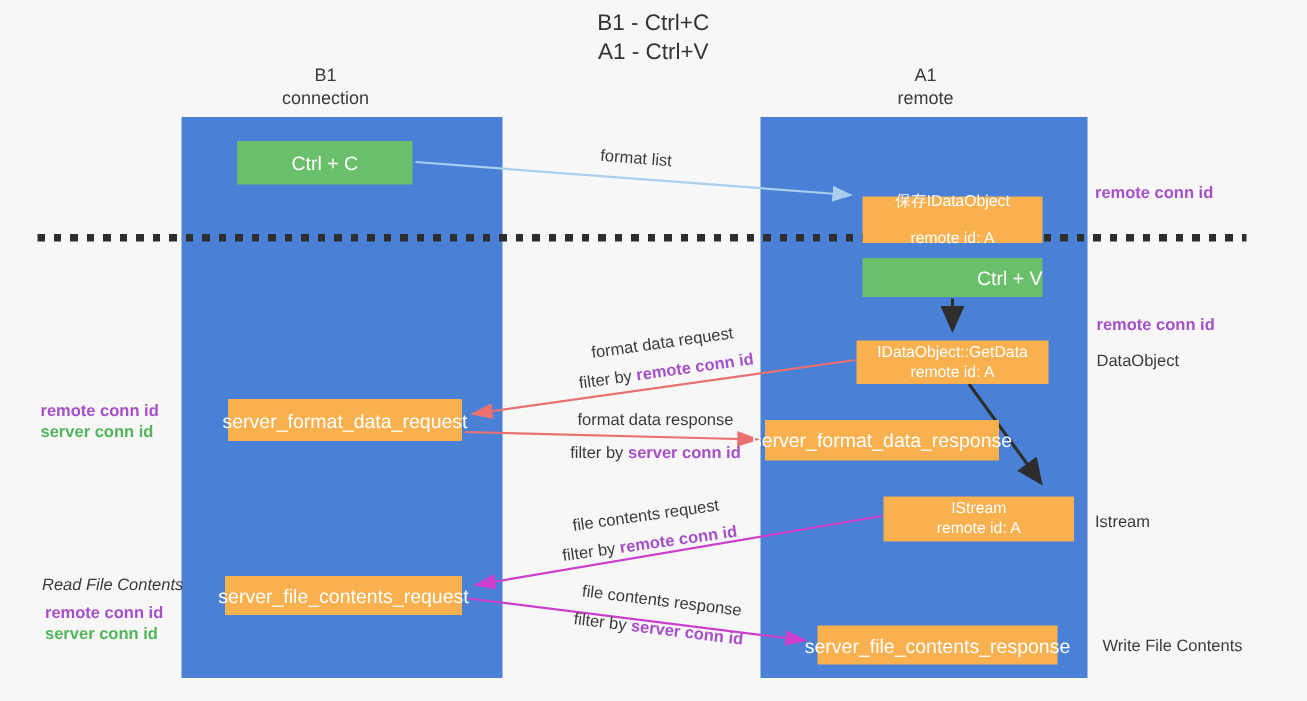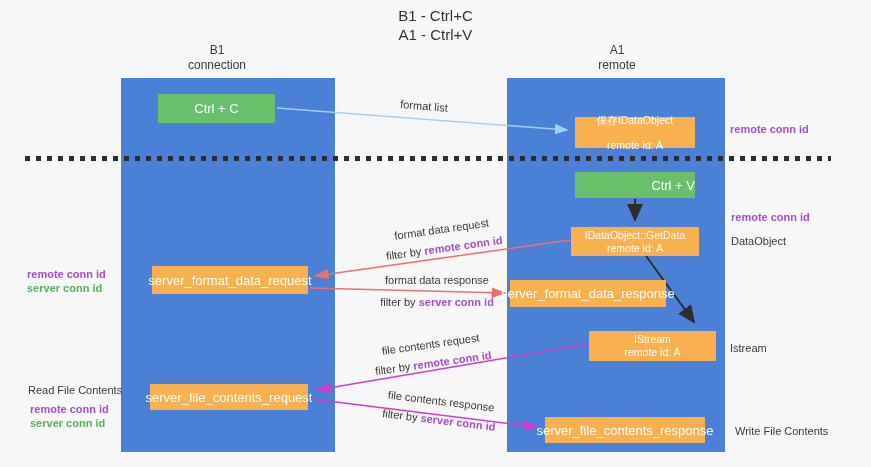--- a/index.html
+++ b/index.html
@@ -132,21 +132,21 @@
     <line x1="570" y1="240" x2="315" y2="276" stroke="#e9716f" stroke-width="1.5" marker-end="url(#m-red)"></line>
     <line x1="310" y1="288" x2="505" y2="293" stroke="#e9716f" stroke-width="1.5" marker-end="url(#m-red)"></line>
     <line x1="588" y1="344" x2="317" y2="390" stroke="#cb3fcb" stroke-width="1.5" marker-end="url(#m-magenta)"></line>
     <line x1="312" y1="399" x2="537" y2="427" stroke="#cb3fcb" stroke-width="1.5" marker-end="url(#m-magenta)"></line>
   </svg>
 
   <div class="node green" style="left:158px; top:94px; width:117px; height:29px;">
     <div>Ctrl + C</div>
   </div>
 
-  <div class="node orange" style="left:575px; top:117px; width:120px; height:31px; font-size:10.5px;gap:12px;">
+  <div class="node orange" style="left:575px; top:131px; width:120px; height:31px; font-size:10.5px;gap:12px;">
     <div>保存IDataObject</div>
     <div>remote id: A</div>
   </div>
 
   <div class="node green" style="left:575px; top:172px; width:120px; height:26px;align-items:flex-end;">
     <div>Ctrl + V</div>
   </div>
 
   <div class="node orange" style="left:571px; top:227px; width:128px; height:29px; font-size:10.5px;text-align:right;">
     <div>IDataObject::GetData</div>
@@ -199,17 +199,17 @@
   </div>
 
   <div class="side-label purple" style="left:730px; top:123px;">remote conn id</div>
   <div class="side-label purple" style="left:731px; top:211px;">remote conn id</div>
   <div class="side-label" style="left:731px; top:235px;">DataObject</div>
   <div class="side-label" style="left:730px; top:342px;">Istream</div>
   <div class="side-label" style="left:735px; top:425px;">Write File Contents</div>
 
   <div class="side-label purple" style="left:27px; top:268px;">remote conn id</div>
   <div class="side-label greenlbl" style="left:27px; top:282px;">server conn id</div>
-  <div class="side-label" style="left:28px; top:384px;">Read File Contents</div>
+  <div class="side-label" style="left:28px; top:384px;font-style:italic;">Read File Contents</div>
   <div class="side-label purple" style="left:30px; top:403px;">remote conn id</div>
   <div class="side-label greenlbl" style="left:30px; top:417px;">server conn id</div>
 
 </div>
 
 </body></html>

